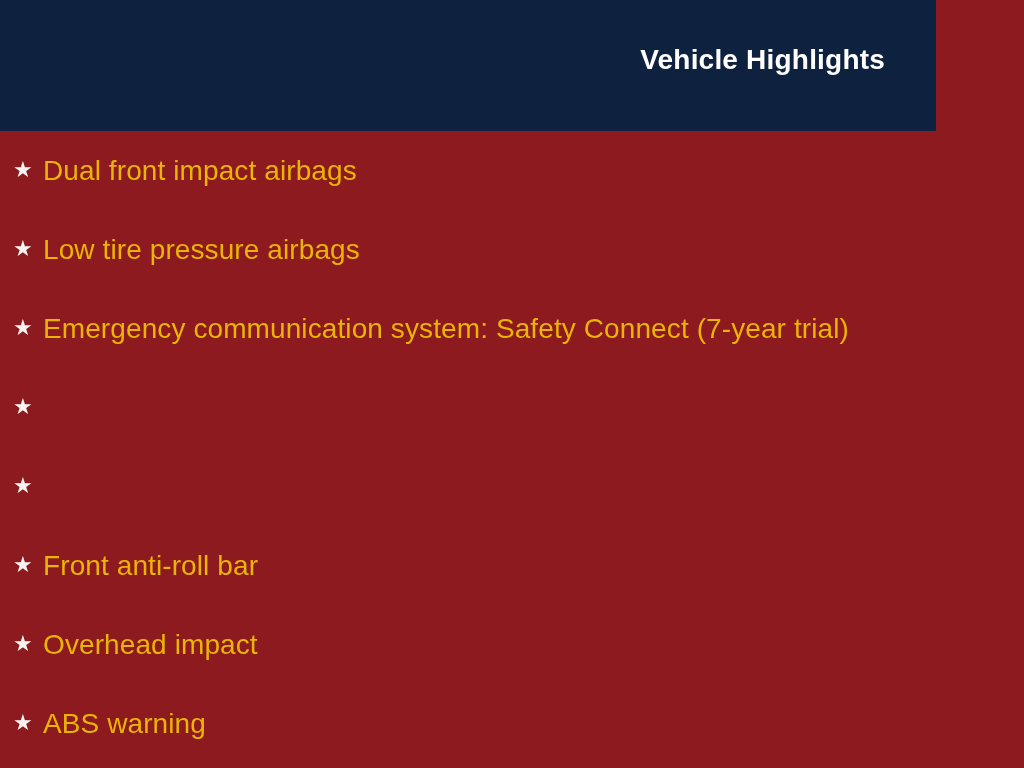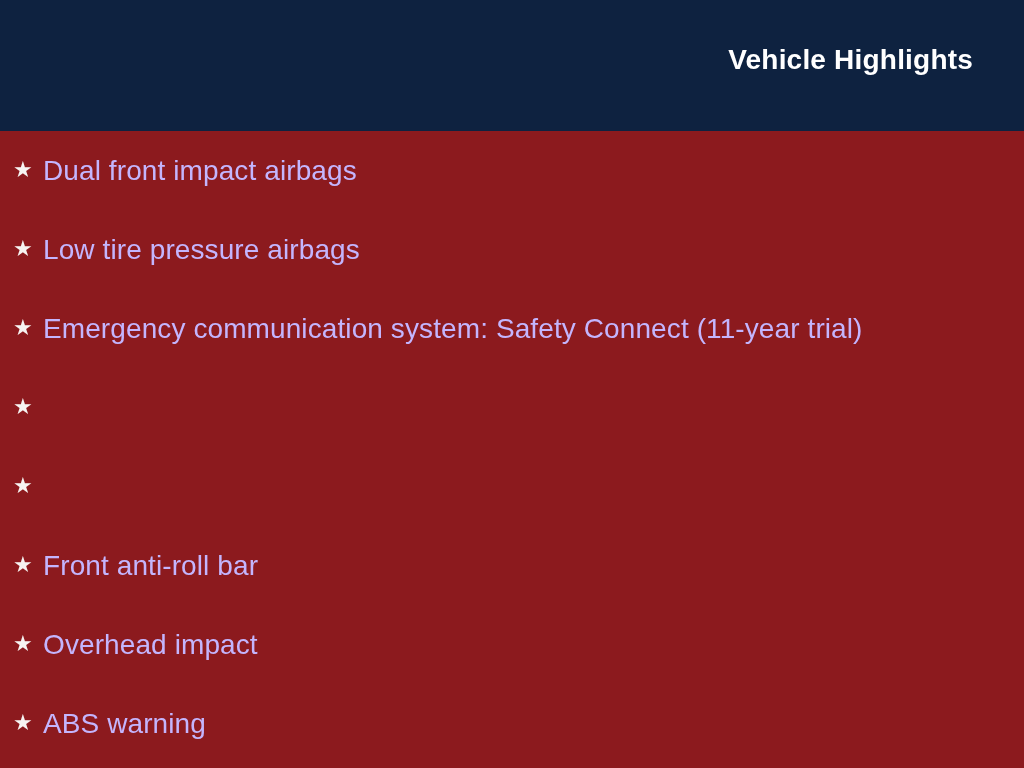--- a/index.html
+++ b/index.html
@@ -18,21 +18,21 @@
     width: 1024px;
     height: 768px;
     background: #8c1a1e;
     box-sizing: border-box;
     overflow: hidden;
   }
   .header-band {
     position: absolute;
     left: 0;
     top: 0;
-    width: 1024px;
+    width: 936px;
     height: 131px;
     background: #0e2240;
     box-sizing: border-box;
   }
   .header-title {
     position: absolute;
     right: 51px;
     top: 43px;
     font-size: 28px;
     font-weight: bold;
@@ -74,21 +74,21 @@
     font-size: 22px;
     line-height: 1;
     color: #f7f4f2;
     text-align: left;
     margin-top: -1px;
   }
   .bullet-text {
     flex: 1 1 auto;
     font-size: 28px;
     font-weight: normal;
-    color: #c4b5fd;
+    color: #eab308;
     line-height: 1.25;
     white-space: nowrap;
     letter-spacing: 0.1px;
   }
 </style>
 </head>
 <body>
 
 <div class="slide">
 
@@ -104,21 +104,21 @@
         <span class="bullet-text">Dual front impact airbags</span>
       </li>
 
       <li class="bullet-item">
         <span class="bullet-star">★</span>
         <span class="bullet-text">Low tire pressure airbags</span>
       </li>
 
       <li class="bullet-item">
         <span class="bullet-star">★</span>
-        <span class="bullet-text">Emergency communication system: Safety Connect (11-year trial)</span>
+        <span class="bullet-text">Emergency communication system: Safety Connect (7-year trial)</span>
       </li>
 
       <li class="bullet-item">
         <span class="bullet-star">★</span>
       </li>
 
       <li class="bullet-item">
         <span class="bullet-star">★</span>
       </li>
 

